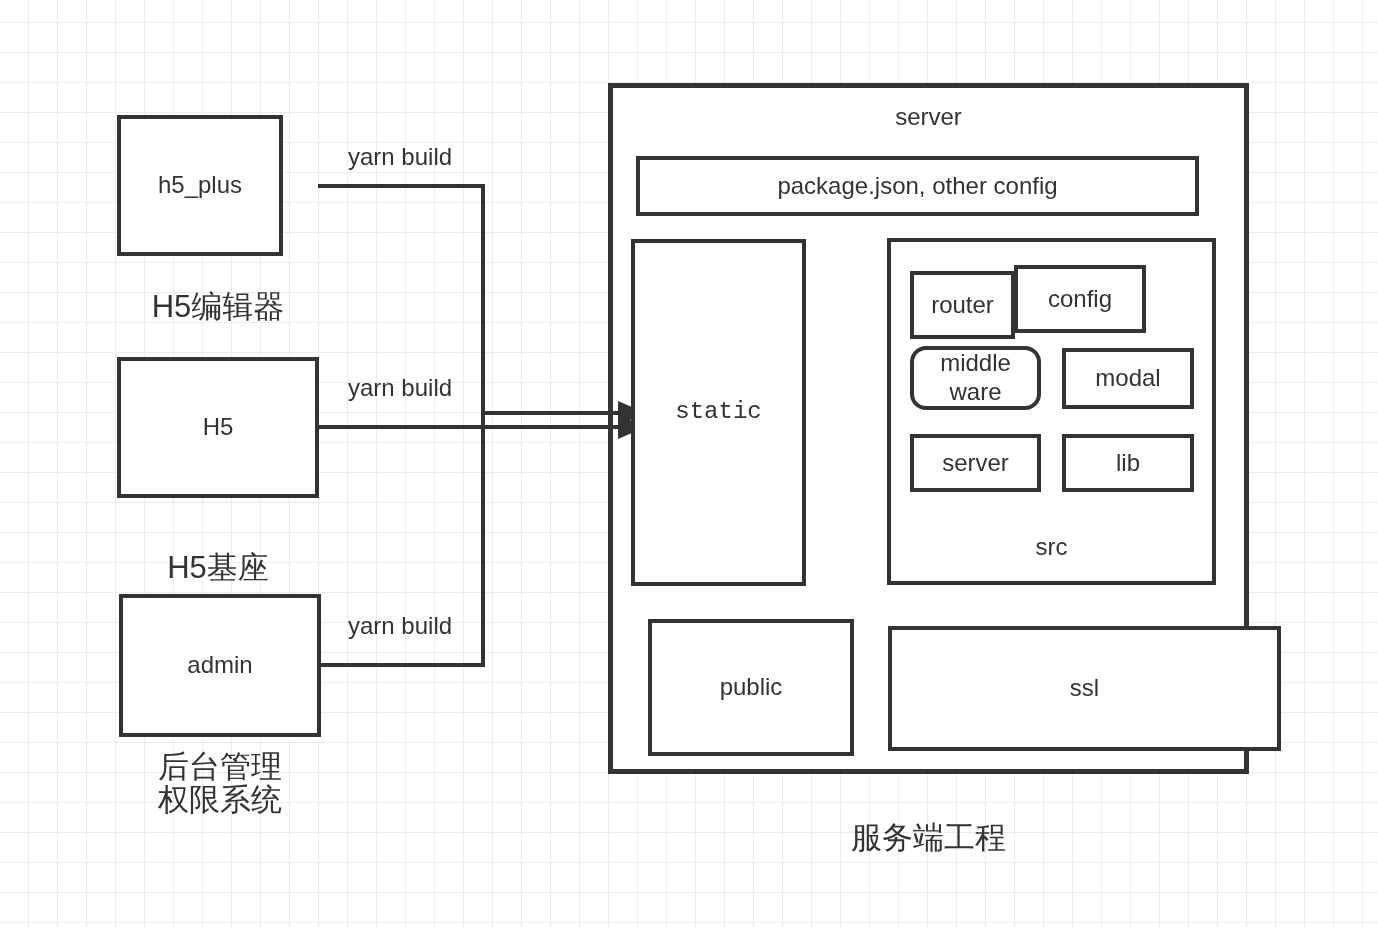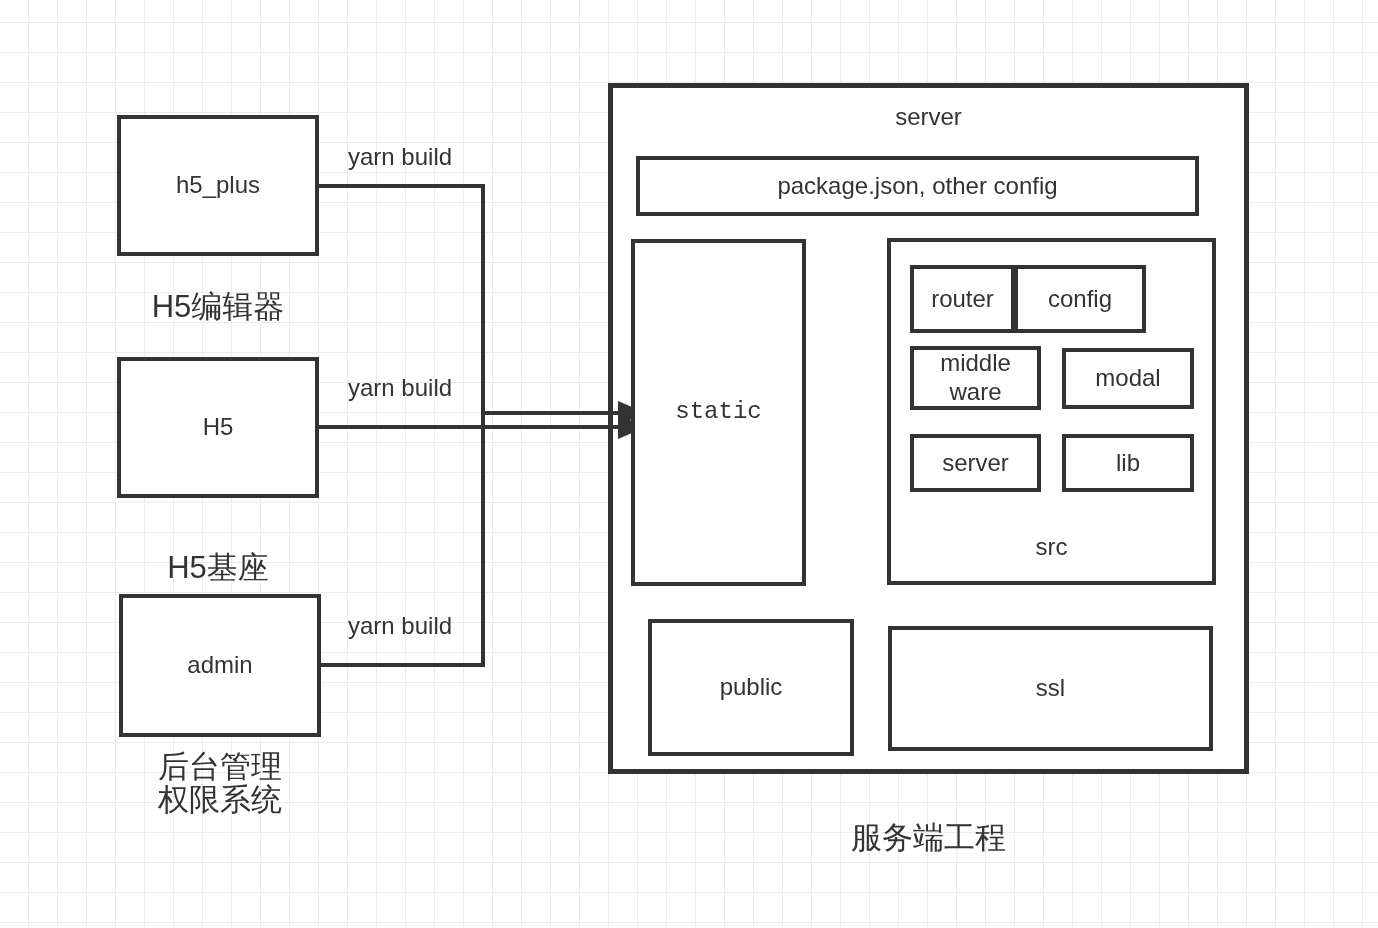--- a/index.html
+++ b/index.html
@@ -25,35 +25,35 @@
   .server-box{border-width:5px;z-index:1;}
   .connectors{position:absolute;left:0;top:0;z-index:2;pointer-events:none;}
   .lbl{
     position:absolute;font-size:24px;line-height:28px;white-space:nowrap;
     z-index:3;
   }
   .caption{font-size:31px;line-height:33px;text-align:center;white-space:normal;}
   .center-w{display:block;text-align:center;}
   .mw-label{max-width:88px;display:inline-block;}
   
-  .pos-h5plus{left:117px;top:115px;width:202px;height:141px;}
+  .pos-h5plus{left:117px;top:115px;width:166px;height:141px;}
   .pos-h5{left:117px;top:357px;width:202px;height:141px;}
   .pos-admin{left:119px;top:594px;width:202px;height:143px;}
   .pos-server{left:608px;top:83px;width:641px;height:691px;}
   .pos-package{left:636px;top:156px;width:563px;height:60px;}
   .pos-static{left:631px;top:239px;width:175px;height:347px;font-family:Liberation Mono, monospace;}
   .pos-src{left:887px;top:238px;width:329px;height:347px;background:#ffffff;}
-  .pos-router{left:910px;top:265px;width:105px;height:68px;}
+  .pos-router{left:910px;top:271px;width:105px;height:68px;}
   .pos-config{left:1014px;top:265px;width:132px;height:68px;}
-  .pos-middleware{left:910px;top:346px;width:131px;height:64px;}
+  .pos-middleware{left:910px;top:346px;width:131px;height:64px;border-radius:16px;}
   .pos-modal{left:1062px;top:348px;width:132px;height:61px;}
   .pos-service{left:910px;top:434px;width:131px;height:58px;}
   .pos-lib{left:1062px;top:434px;width:132px;height:58px;}
   .pos-public{left:648px;top:619px;width:206px;height:137px;}
-  .pos-ssl{left:888px;top:626px;width:325px;height:125px;}
+  .pos-ssl{left:888px;top:626px;width:393px;height:125px;}
   .pos-server-title{left:608px;top:103px;width:641px;text-align:center;}
   .pos-src-label{left:887px;top:533px;width:329px;text-align:center;}
   .pos-cap-h5plus{left:117px;top:290px;width:202px;}
   .pos-cap-h5{left:117px;top:551px;width:202px;}
   .pos-cap-admin{left:119px;top:750px;width:202px;}
   .pos-cap-server{left:608px;top:821px;width:641px;}
   .pos-yarn1{left:348px;top:143px;}
   .pos-yarn2{left:348px;top:374px;}
   .pos-yarn3{left:348px;top:612px;}
 </style>

